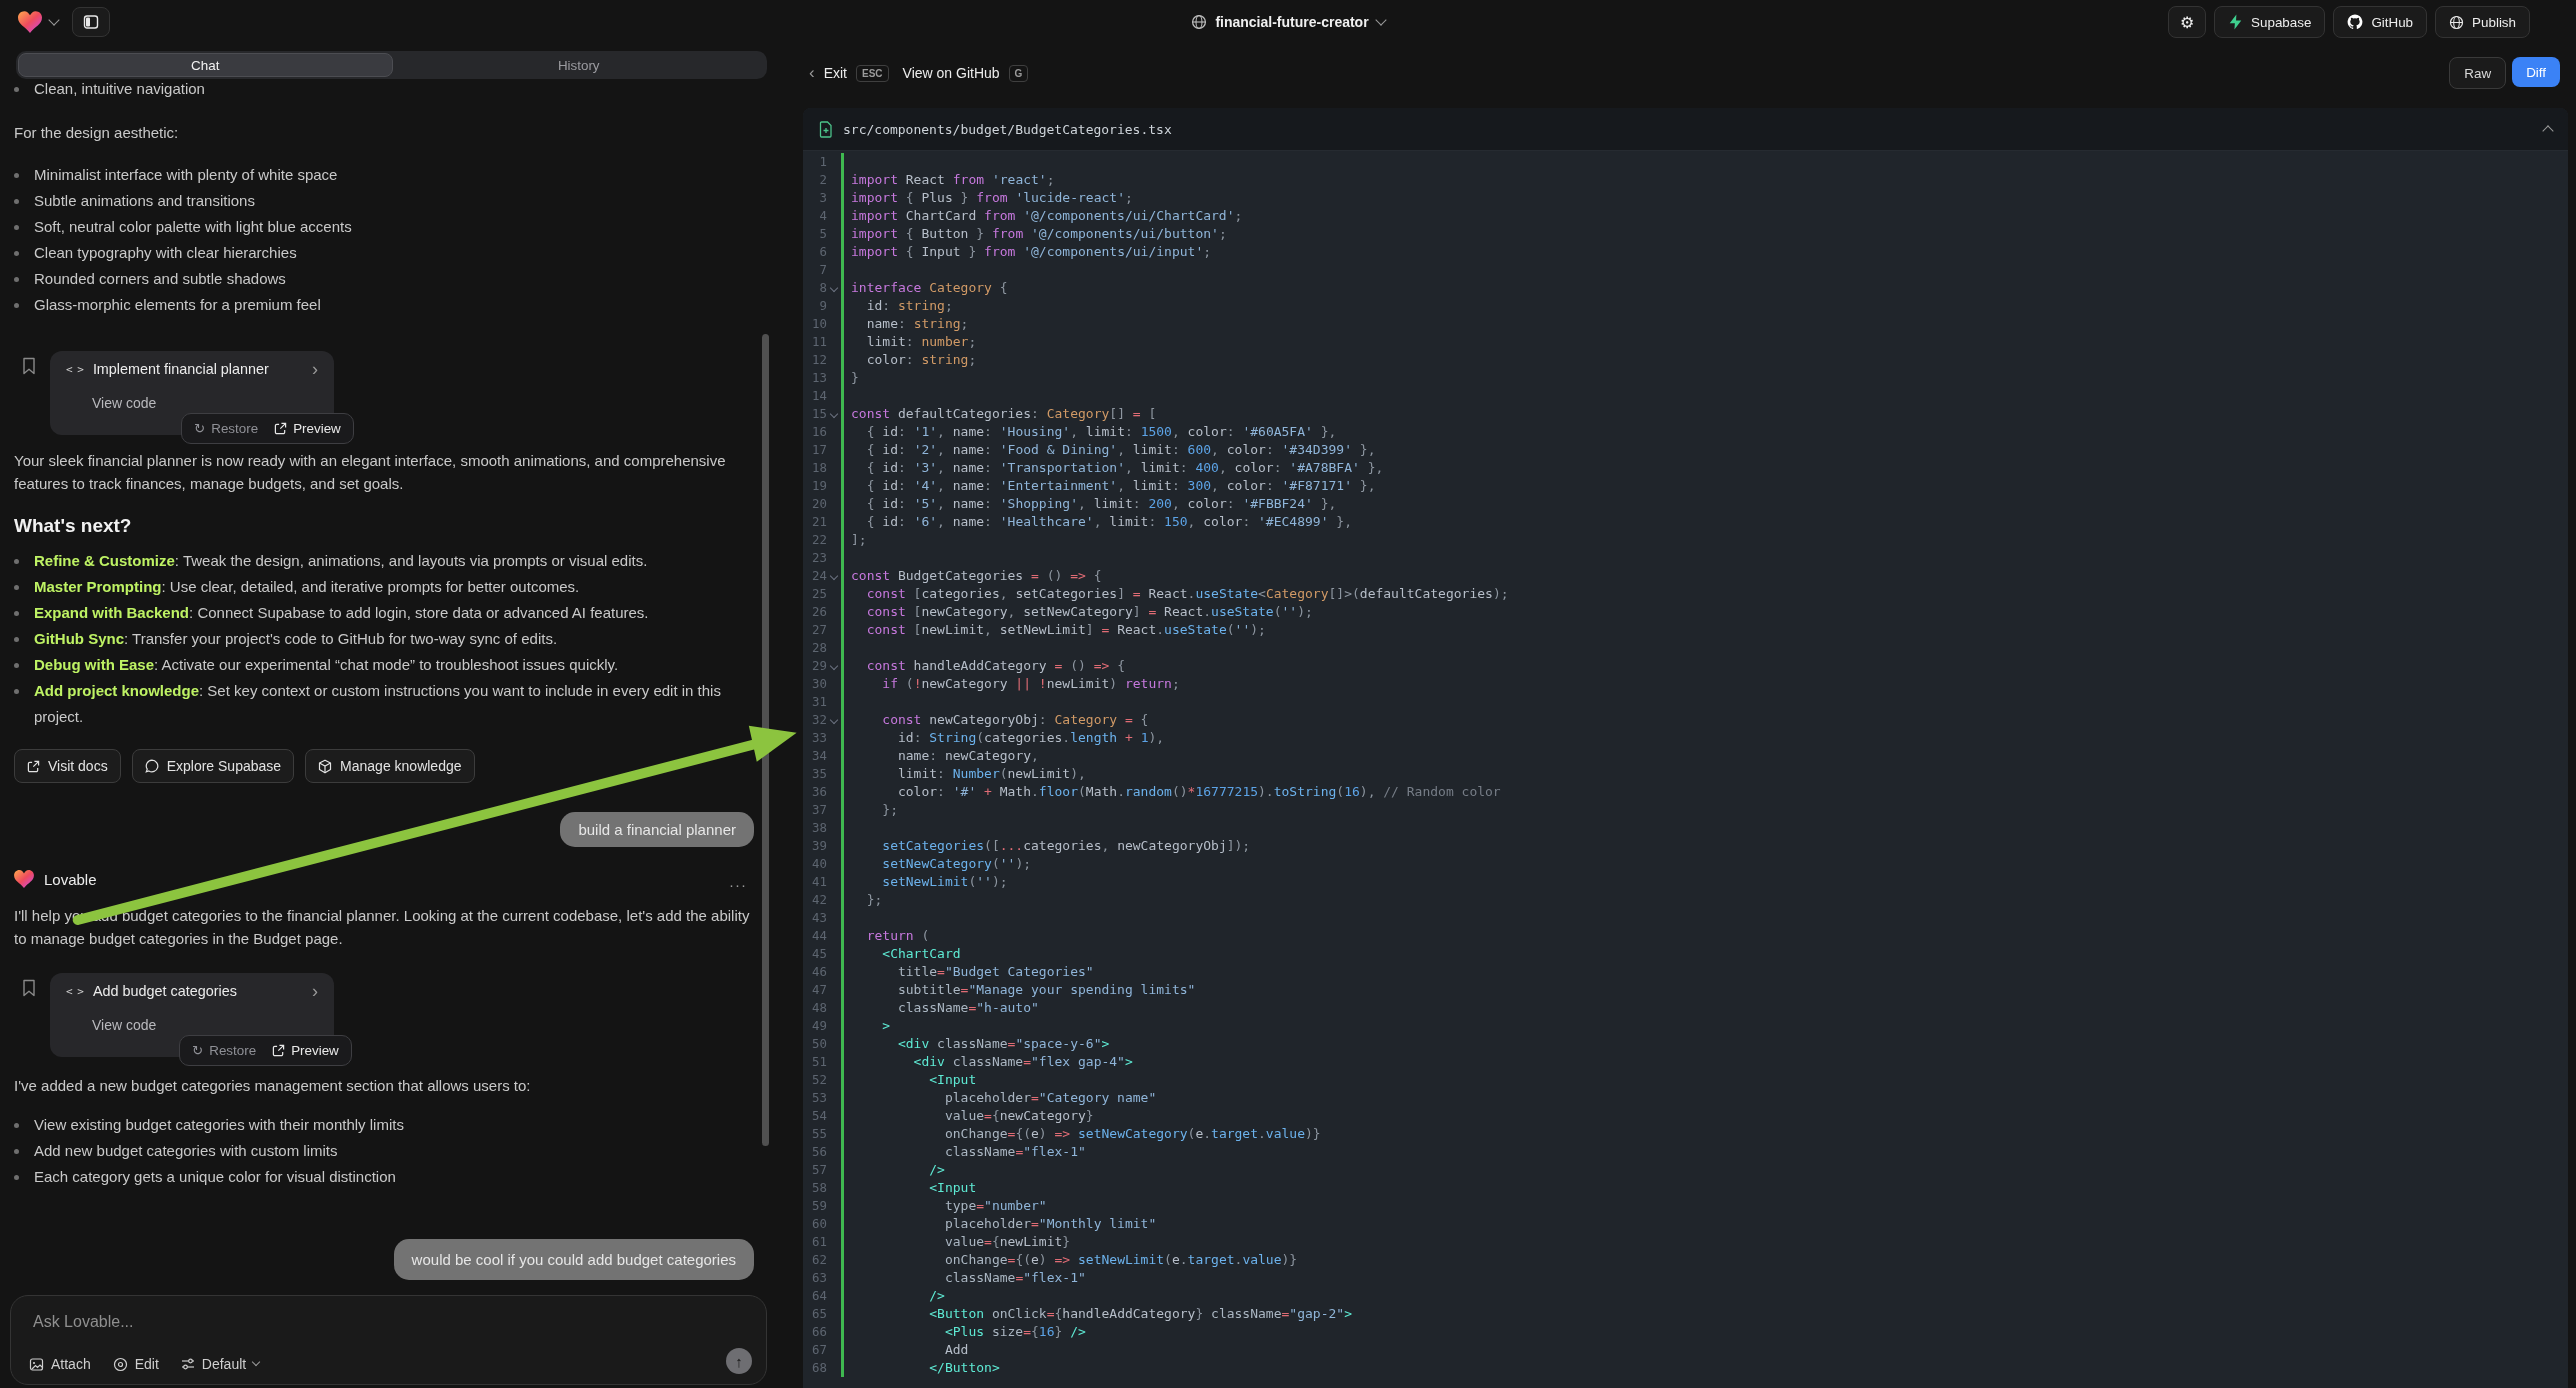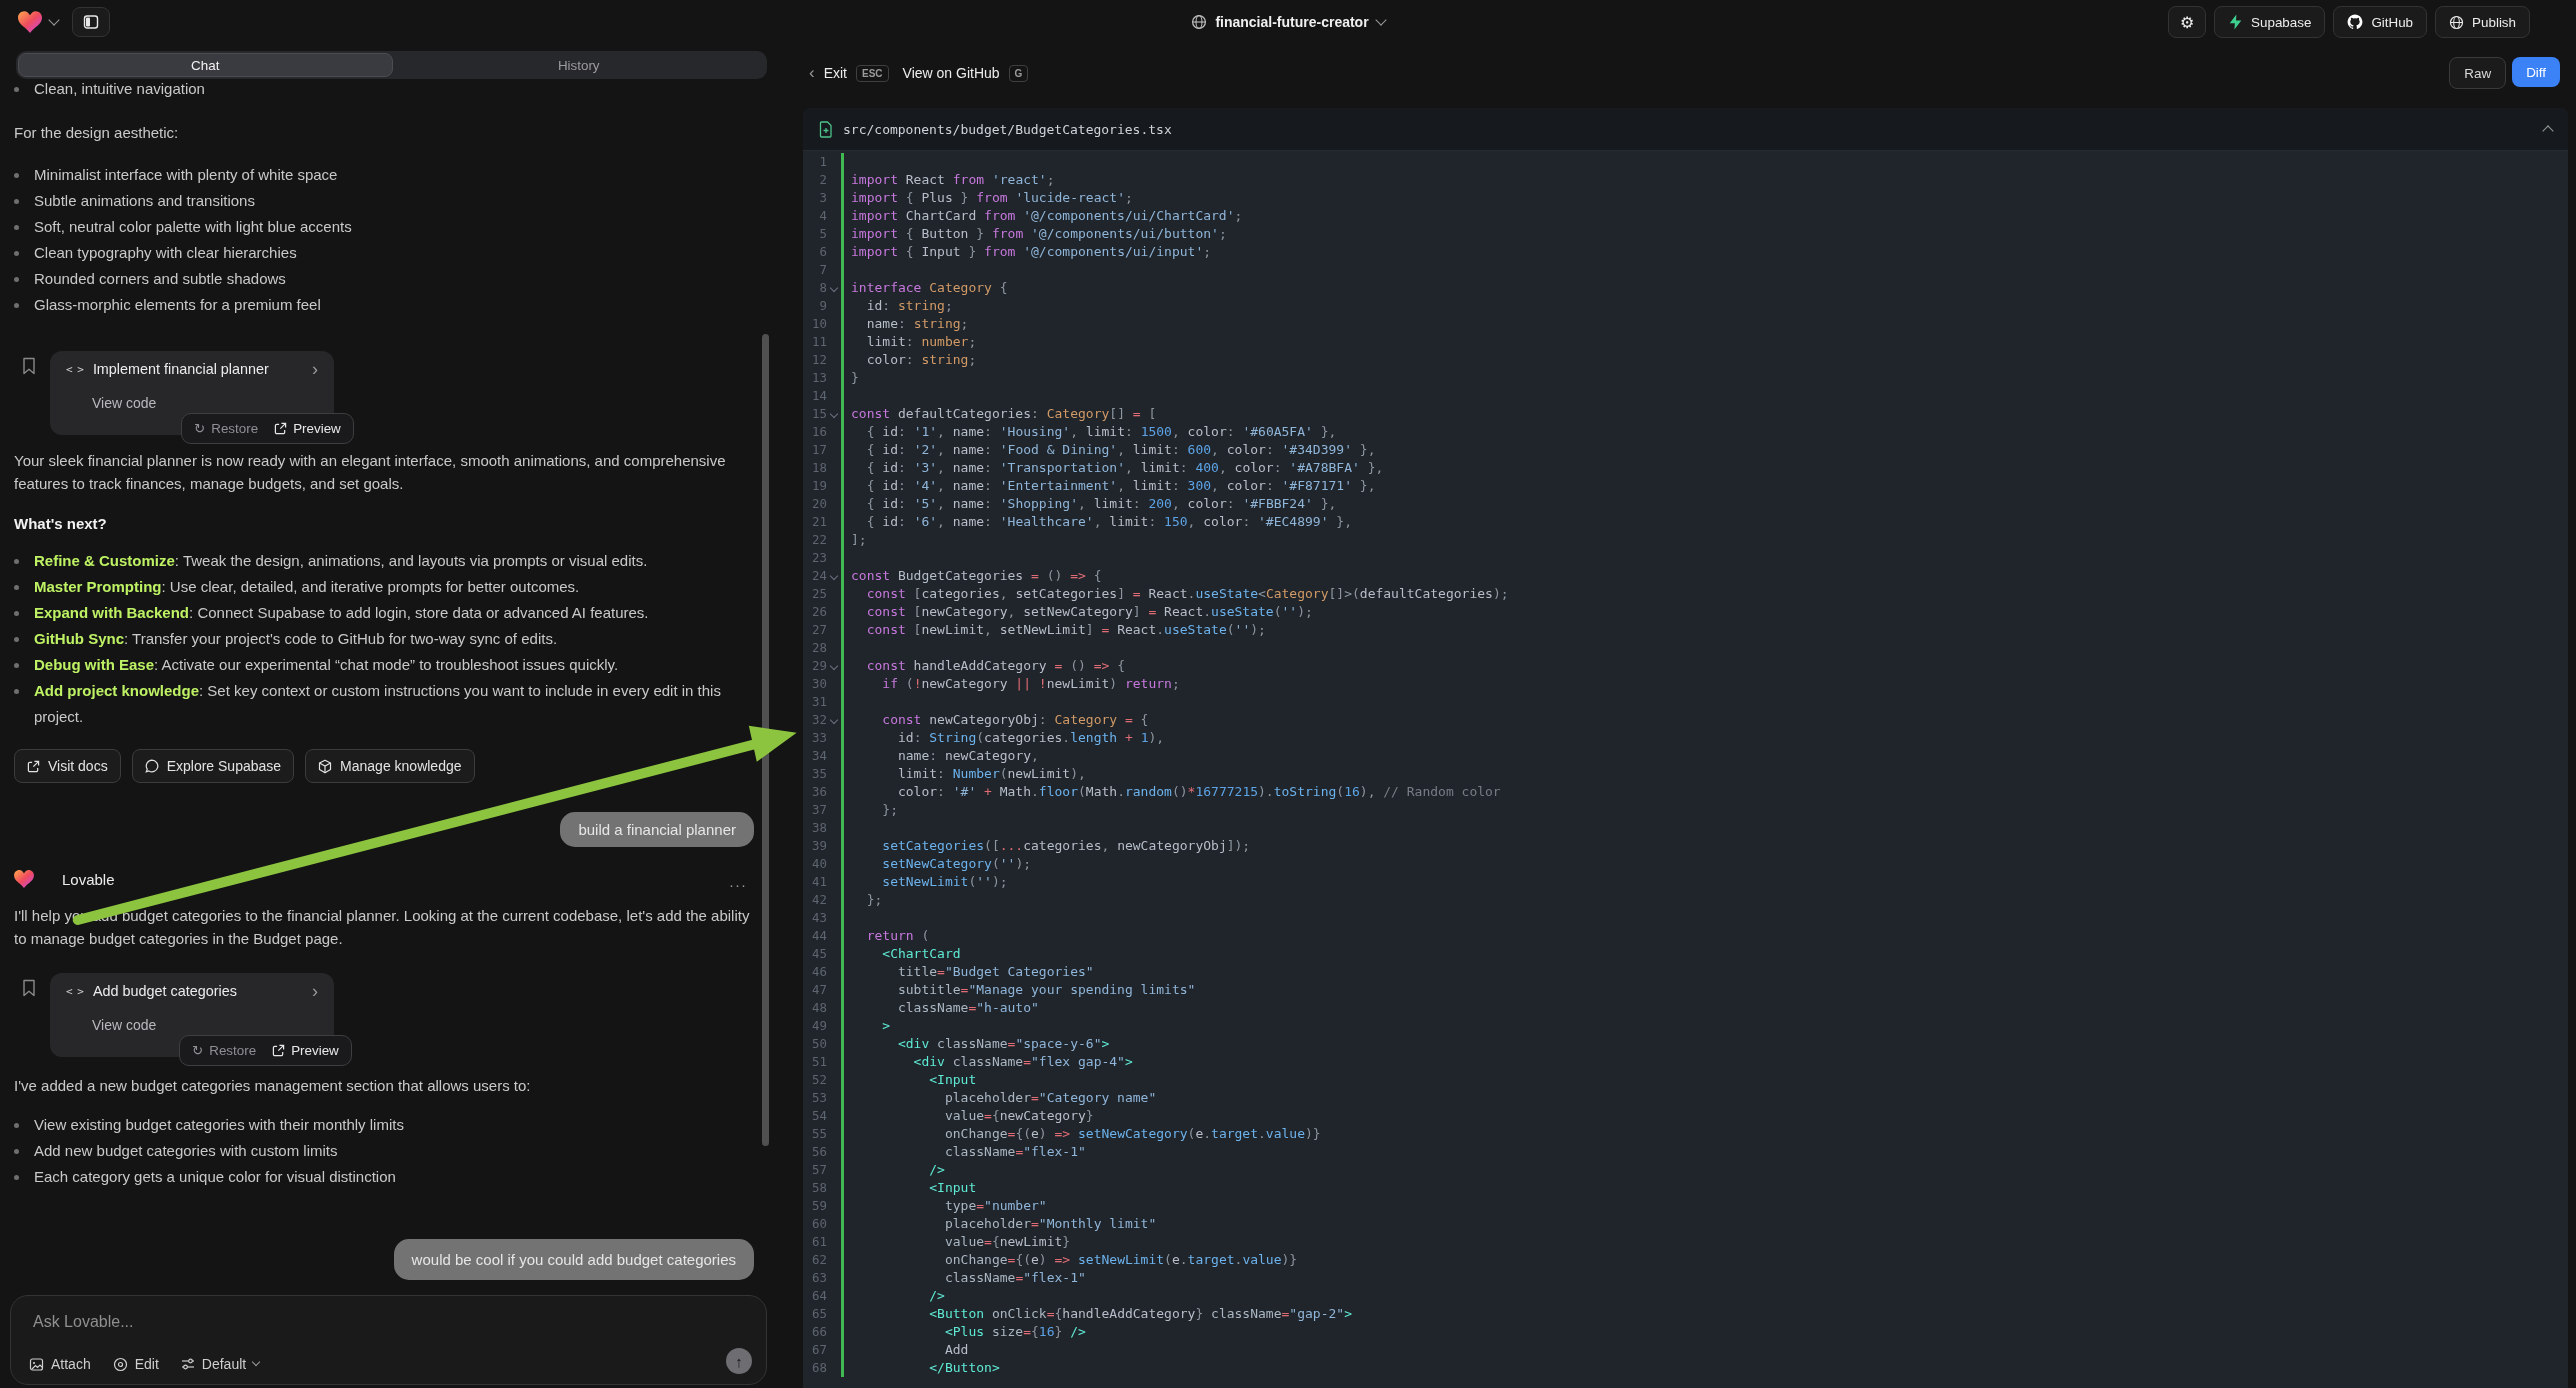--- a/index.html
+++ b/index.html
@@ -18,40 +18,40 @@
   .chev-up{transform:rotate(-135deg);margin-top:4px;}
   
   #chat{position:absolute;left:0;top:44px;width:787px;height:1344px;background:#141414;}
   #tabs{position:absolute;left:16px;top:7px;width:751px;height:28px;background:#27282b;border-radius:10px;display:flex;padding:2px;box-sizing:border-box;}
   .tab{flex:1;display:flex;align-items:center;justify-content:center;font-size:13.4px;color:#9b9ba0;border-radius:8px;}
   .tab.active{background:#3a3b40;border:1px solid #4c4d52;color:#f2f2f2;}
   .bullet{display:flex;gap:15px;line-height:26px;font-size:15px;color:#c9c9c9;}
   .bullet .dot{flex:0 0 5px;width:5px;height:5px;border-radius:50%;background:#6f6f6f;margin-top:11px;}
   .bullet b{color:#bef264;font-weight:700;}
   .para{font-size:15px;line-height:23px;color:#c9c9c9;}
-  .h-bold{font-size:15px;font-weight:700;color:#f2f2f2;text-align:center;}
+  .h-bold{font-size:19px;font-weight:700;color:#f2f2f2;text-align:center;}
   
   .msgcard-wrap{position:absolute;left:0;width:757px;height:84px;}
   .bookmark{position:absolute;left:22px;top:6px;}
   .msgcard{position:absolute;left:50px;top:0;width:284px;height:84px;background:#27272a;border-radius:12px;}
   .mc-row1{position:absolute;left:16px;top:10px;display:flex;align-items:center;gap:10px;width:252px;}
   .code-ic{font-family:"DejaVu Sans Mono",monospace;font-size:11px;letter-spacing:-1px;color:#cfcfcf;}
   .mc-title{font-size:14.4px;color:#ececec;flex:1;}
   .mc-arrow{color:#9a9a9a;font-size:18px;line-height:14px;}
   .mc-view{position:absolute;left:42px;top:44px;font-size:14px;color:#b9b9bd;}
   .mini-toolbar{position:absolute;top:62px;display:flex;align-items:center;gap:16px;background:#1a1a1c;border:1px solid #3e3e42;border-radius:10px;padding:7px 12px;z-index:3;}
   .mt-item{display:flex;align-items:center;gap:6px;font-size:13.4px;}
   .mt-gray{color:#8f9096;}
   .mt-white{color:#e8e8e8;}
   
   .chip{display:flex;align-items:center;gap:8px;height:32px;padding:0 12px;border:1px solid #3c3c3c;border-radius:8px;background:#1c1c1c;color:#e3e3e3;font-size:14px;}
   
   .bubble{position:absolute;background:#737373;border-radius:15px;color:#e6e6e6;font-size:15px;padding:9px 18px;white-space:nowrap;}
   
-  .asst-hdr{position:absolute;display:flex;align-items:center;gap:28px;}
+  .asst-hdr{position:absolute;display:flex;align-items:center;gap:10px;}
   .asst-name{font-size:15px;color:#ececec;}
   .more-dots{position:absolute;right:40px;top:0;color:#9a9a9a;font-size:15px;letter-spacing:1px;}
   
   #prompt-box{position:absolute;left:10px;top:1251px;width:757px;height:90px;box-sizing:border-box;background:#1a1a1a;border:1px solid #343434;border-radius:18px;}
   .ph{position:absolute;left:22px;top:17px;font-size:16px;color:#8f8f8f;}
   .in-row{position:absolute;left:18px;bottom:12px;display:flex;align-items:center;gap:22px;}
   .in-item{display:flex;align-items:center;gap:7px;font-size:14px;color:#cfcfcf;}
   #send-btn{position:absolute;right:14px;bottom:10px;width:26px;height:26px;border-radius:50%;background:#6e6e72;display:flex;align-items:center;justify-content:center;color:#1a1a1a;font-size:15px;font-weight:700;}
   #chat-scrollbar{position:absolute;left:762px;top:290px;width:7px;height:812px;background:rgba(255,255,255,.26);border-radius:4px;}
   

